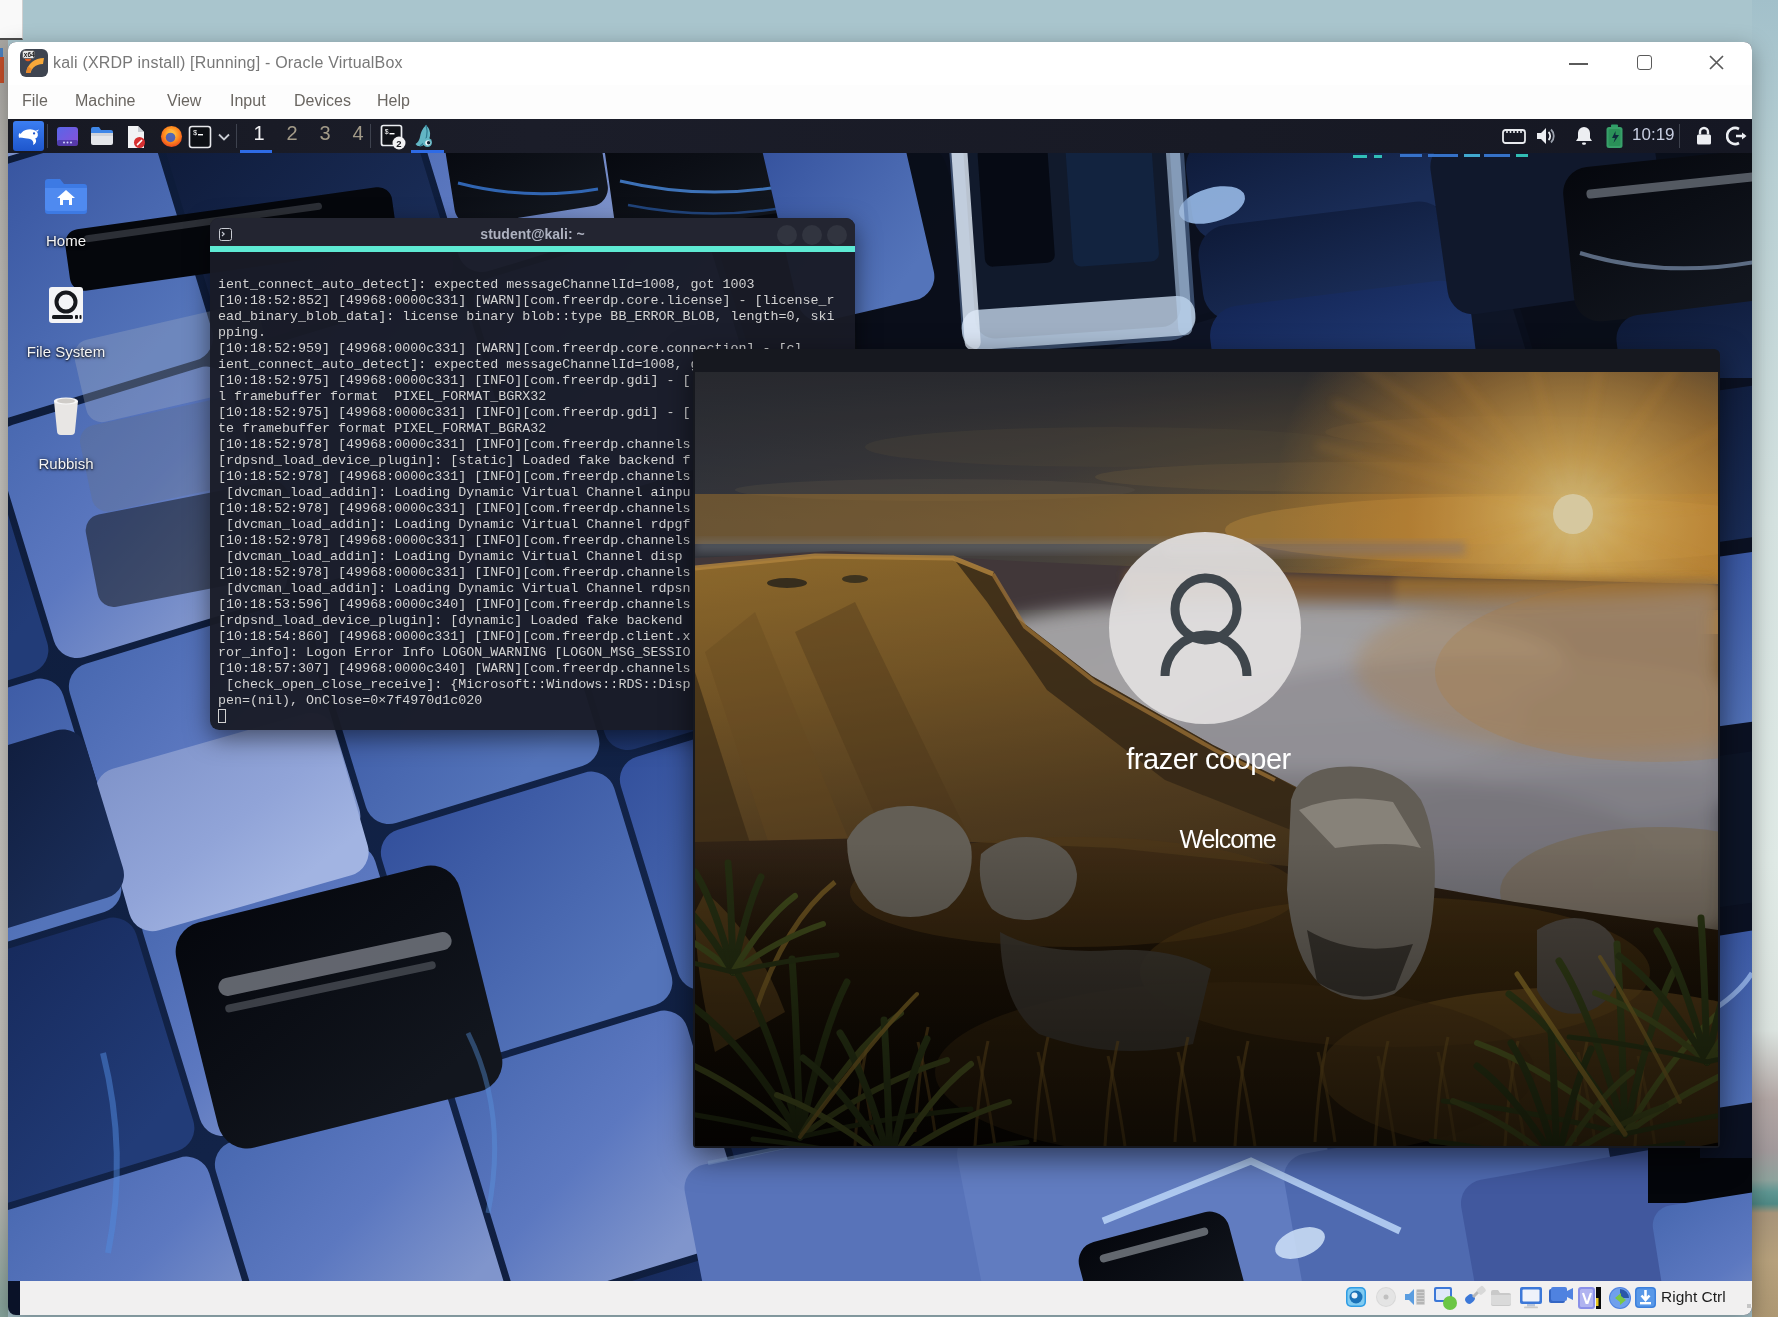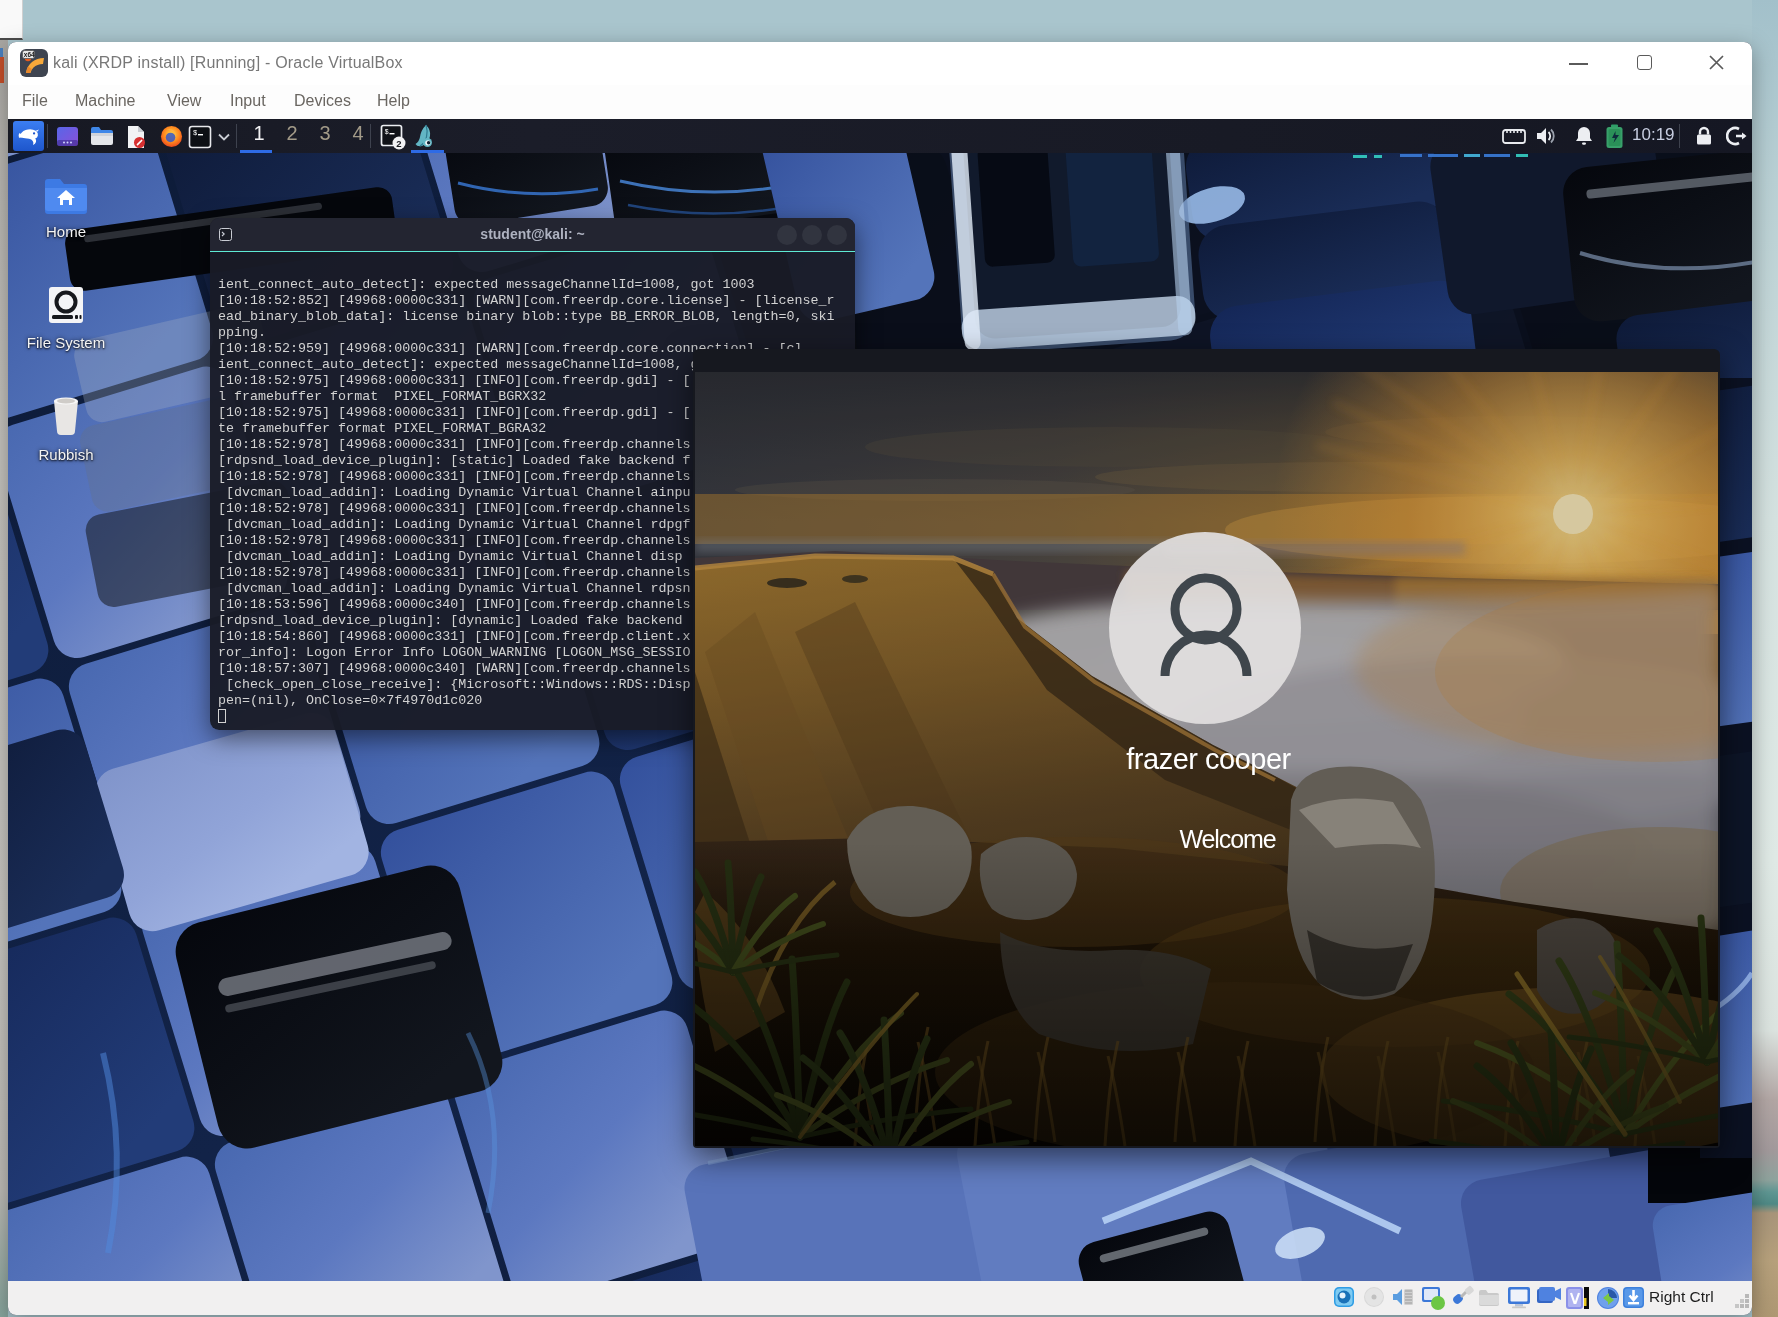--- a/index.html
+++ b/index.html
@@ -15,42 +15,42 @@
 .vbox{position:absolute;left:8px;top:42px;width:1744px;height:1273px;border-radius:8px;overflow:hidden;
  box-shadow:0 6px 22px rgba(0,0,0,0.35);background:#0a1228}
 .vb-title{position:absolute;left:0;top:0;width:100%;height:43px;background:#ffffff;color:#787878;font-size:16px}
 .vb-title .txt{position:absolute;left:45px;top:12px;letter-spacing:0.2px}
 .vb-ico{position:absolute;left:11px;top:6px}
 .vb-min{position:absolute;left:1561px;top:21px;width:19px;height:2px;background:#5a5a5a}
 .vb-max{position:absolute;left:1629px;top:13px;width:15px;height:15px;border:1.6px solid #5a5a5a;border-radius:3px}
 .vb-close{position:absolute;left:1700px;top:12px;width:17px;height:17px}
 .vb-menu{position:absolute;left:0;top:43px;width:100%;height:34px;background:#fdfdfd;color:#6a6661;font-size:16px}
 .vb-menu span{position:absolute;top:7px}
-.vb-status{position:absolute;left:0;top:1239px;width:100%;height:34px;background:#f1f0f0}
+.vb-status{position:absolute;left:12px;top:1239px;width:100%;height:34px;background:#f1f0f0}
 .vb-status .rctl{position:absolute;left:1641px;top:7px;font-size:15.5px;color:#1d1d1d}
 .sico{position:absolute;top:4px}
 .grip{position:absolute;left:1726px;top:12px;width:16px;height:16px}
 
 .screen{position:absolute;left:0;top:77px;width:1744px;height:1162px;overflow:hidden;background:#0c1530}
 
 .panel{position:absolute;left:0;top:0;width:1744px;height:34px;background:linear-gradient(90deg,#171923 0,#1b1d29 30%,#181a25 70%,#151723 100%);z-index:5}
 .kbtn{position:absolute;left:5px;top:2px;width:31px;height:30px;background:linear-gradient(180deg,#3b7ef2 0,#1e56cc 100%);border-radius:3px;display:flex;align-items:center;justify-content:center}
 .psep{position:absolute;top:5px;width:1px;height:24px;background:#3e424e}
 .pico{position:absolute;top:6px}
 .ws{position:absolute;top:3px;width:14px;text-align:center;font-size:20px;color:#a29a88}
 .ws.on{color:#f2f2f4}
 .wline{position:absolute;top:31px;height:3px;background:#2e6be6}
 .clock{position:absolute;left:1624px;top:6px;font-size:17px;color:#c7cde0}
 
 .dico{position:absolute;width:90px;text-align:center;z-index:3}
-.dlabel{margin-top:5px;font-size:15px;color:#f4f4f4;text-shadow:0 1px 2px rgba(0,0,0,0.9),0 0 4px rgba(0,0,0,0.7)}
+.dlabel{margin-top:14px;font-size:15px;color:#f4f4f4;text-shadow:0 1px 2px rgba(0,0,0,0.9),0 0 4px rgba(0,0,0,0.7)}
 
 .term{position:absolute;left:202px;top:99px;width:645px;height:512px;border-radius:9px;overflow:hidden;z-index:10;
  background:rgba(25,27,38,0.96);box-shadow:0 8px 24px rgba(0,0,0,0.5)}
-.term-tb{position:absolute;left:0;top:0;width:100%;height:34px;background:#232531;border-bottom:1px solid #5eead4}
+.term-tb{position:absolute;left:0;top:0;width:100%;height:34px;background:#232531;border-bottom:6px solid #5eead4}
 .term-ico{position:absolute;left:9px;top:10px}
 .term-title{position:absolute;left:0;right:0;top:8px;text-align:center;color:#aeb2c0;font-size:14px;font-weight:bold}
 .term-btns{position:absolute;right:8px;top:7px}
 .term-btns i{display:inline-block;width:20px;height:20px;border-radius:50%;background:#31343f;margin-left:5px}
 .term-menu{position:absolute;left:0;top:34px;width:100%;height:22px;background:#1d1f2a;color:#d4d6de;font-size:14px;font-weight:bold}
 .term-menu span{margin-left:14px;display:inline-block;margin-top:1px}
 .term-menu span:first-child{margin-left:15px}
 .term-body{position:absolute;left:8px;top:59px;width:630px;color:#d2d2d2;font-family:"Liberation Mono",monospace;
  font-size:13.35px;line-height:16px;white-space:nowrap;letter-spacing:0}
 .cursor{display:inline-block;width:8px;height:14px;border:1px solid #d2d2d2;vertical-align:-2px}

